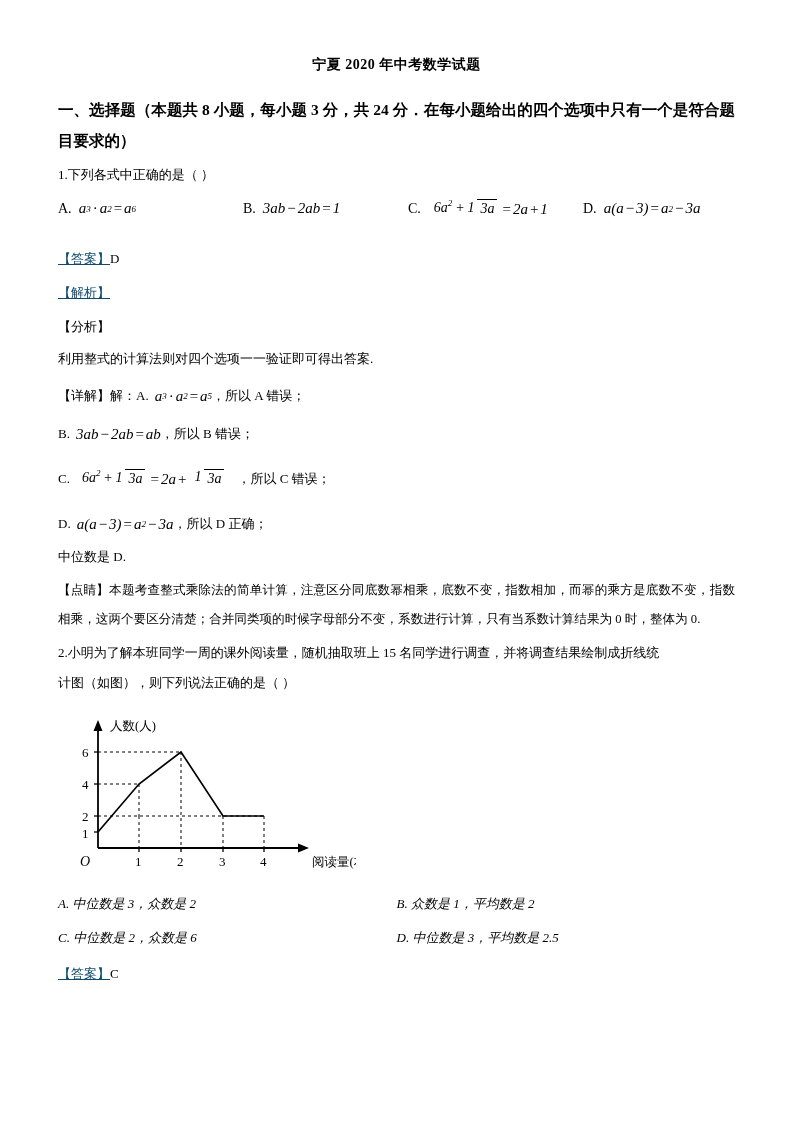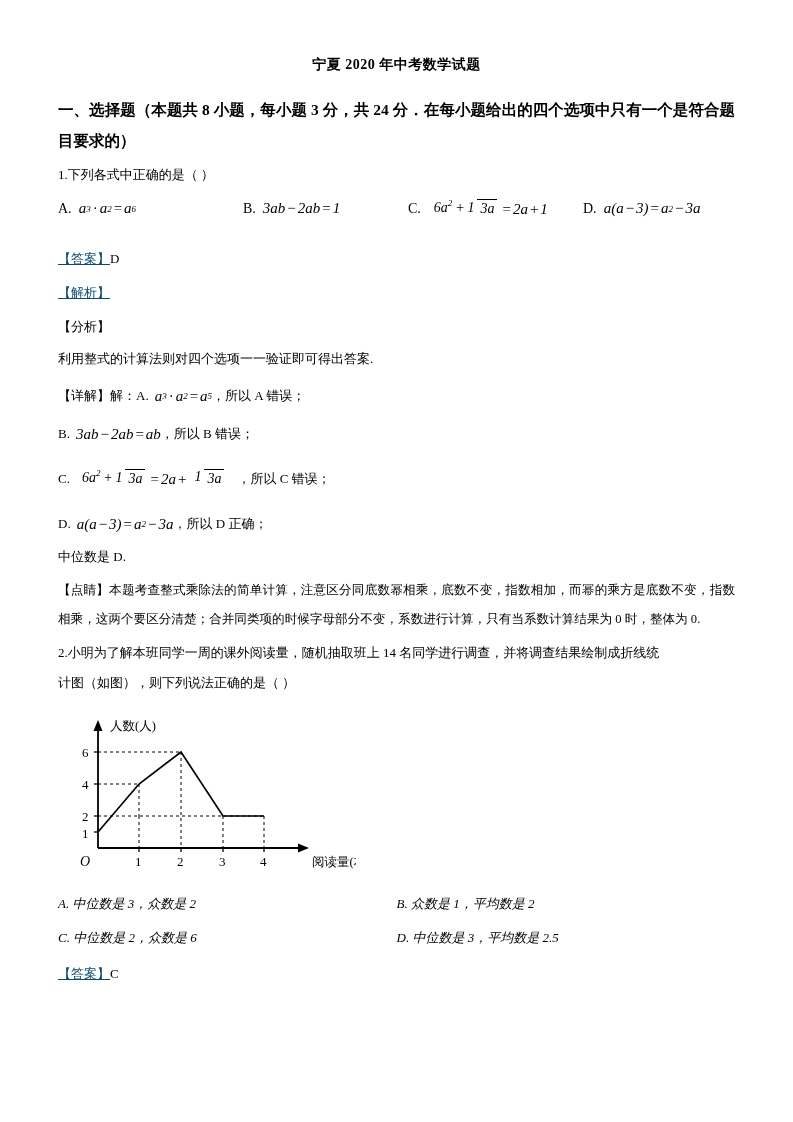--- a/index.html
+++ b/index.html
@@ -304,21 +304,21 @@
     <span class="txt">，所以 D 正确；</span>
   </div>
 
   <div class="para">中位数是 D.</div>
 
   <div class="keypoint">
     <span>【点睛】</span><span>本题考查整式乘除法的简单计算，注意区分同底数幂相乘，底数不变，指数相加，而幂的乘方是底数不变，指数相乘，这两个要区分清楚；合并同类项的时候字母部分不变，系数进行计算，只有当系数计算结果为 0 时，整体为 0.</span>
   </div>
 
   <div class="q-stem two-line" style="margin-top:4px;">
-    <div>2.小明为了解本班同学一周的课外阅读量，随机抽取班上 14 名同学进行调查，并将调查结果绘制成折线统</div>
+    <div>2.小明为了解本班同学一周的课外阅读量，随机抽取班上 15 名同学进行调查，并将调查结果绘制成折线统</div>
     <div>计图（如图），则下列说法正确的是（        ）</div>
   </div>
 
   <div class="chart-wrap">
     <svg width="290" height="165" viewBox="0 0 290 165">
 
       <g stroke="#000000" stroke-width="1" stroke-dasharray="3,3" fill="none">
         <line x1="32" y1="46" x2="115" y2="46"></line>
         <line x1="32" y1="78" x2="73" y2="78"></line>
         <line x1="32" y1="110" x2="198" y2="110"></line>

